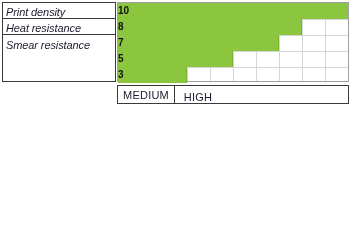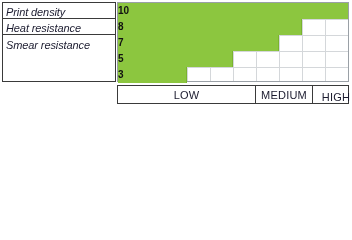--- a/index.html
+++ b/index.html
@@ -186,23 +186,20 @@
         <div class="bar-value" style="left: 0px; width: 115px;">5</div>
       </div>
       <div class="bar-row">
         <div class="bar" style="width: 69px;"></div>
         <div class="bar-value" style="left: 0px; width: 69px;">3</div>
       </div>
     </div>
   </div>
 
   <div class="axis">
-    <div class="axis-seg" style="width: 138px; flex: 0 0 auto;">
-      <span>LOW</span>
-    </div>
     <div class="axis-seg" style="width: 57px; flex: 0 0 auto;">
       <span>MEDIUM</span>
     </div>
     <div class="axis-seg" style="width: 46px; flex: 0 0 auto;">
       <span>HIGH</span>
     </div>
   </div>
 
 </div>
 

